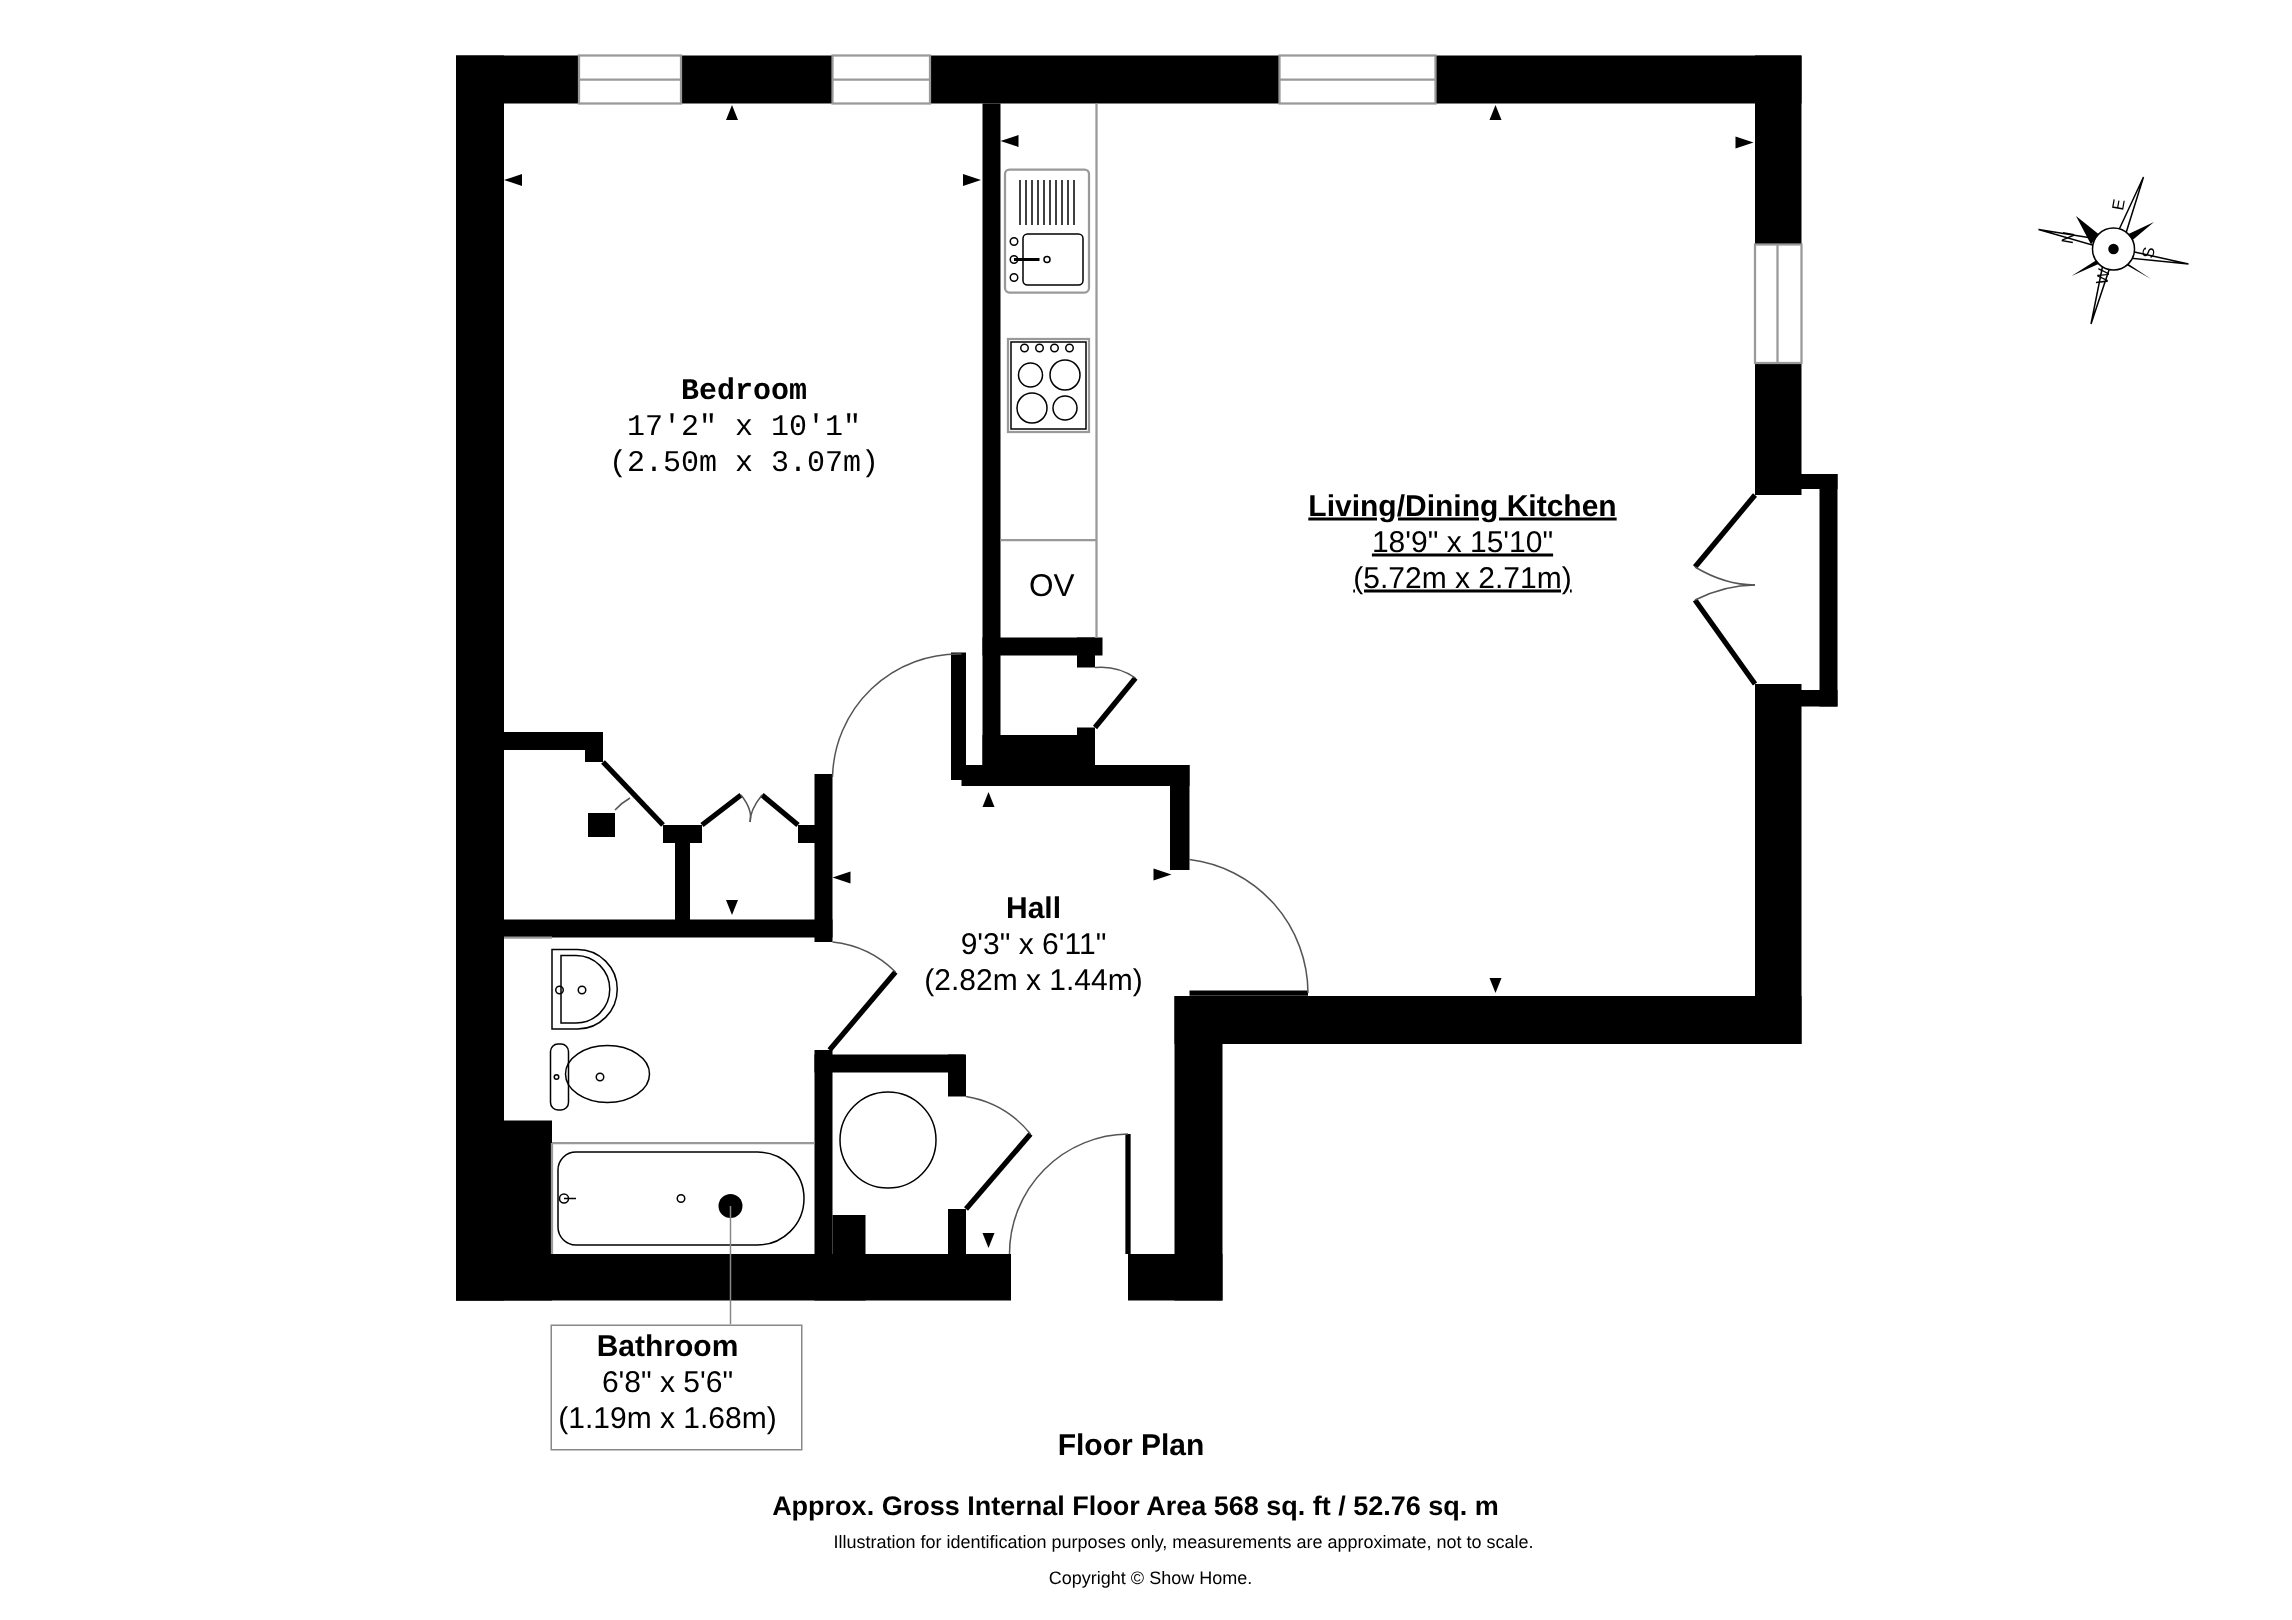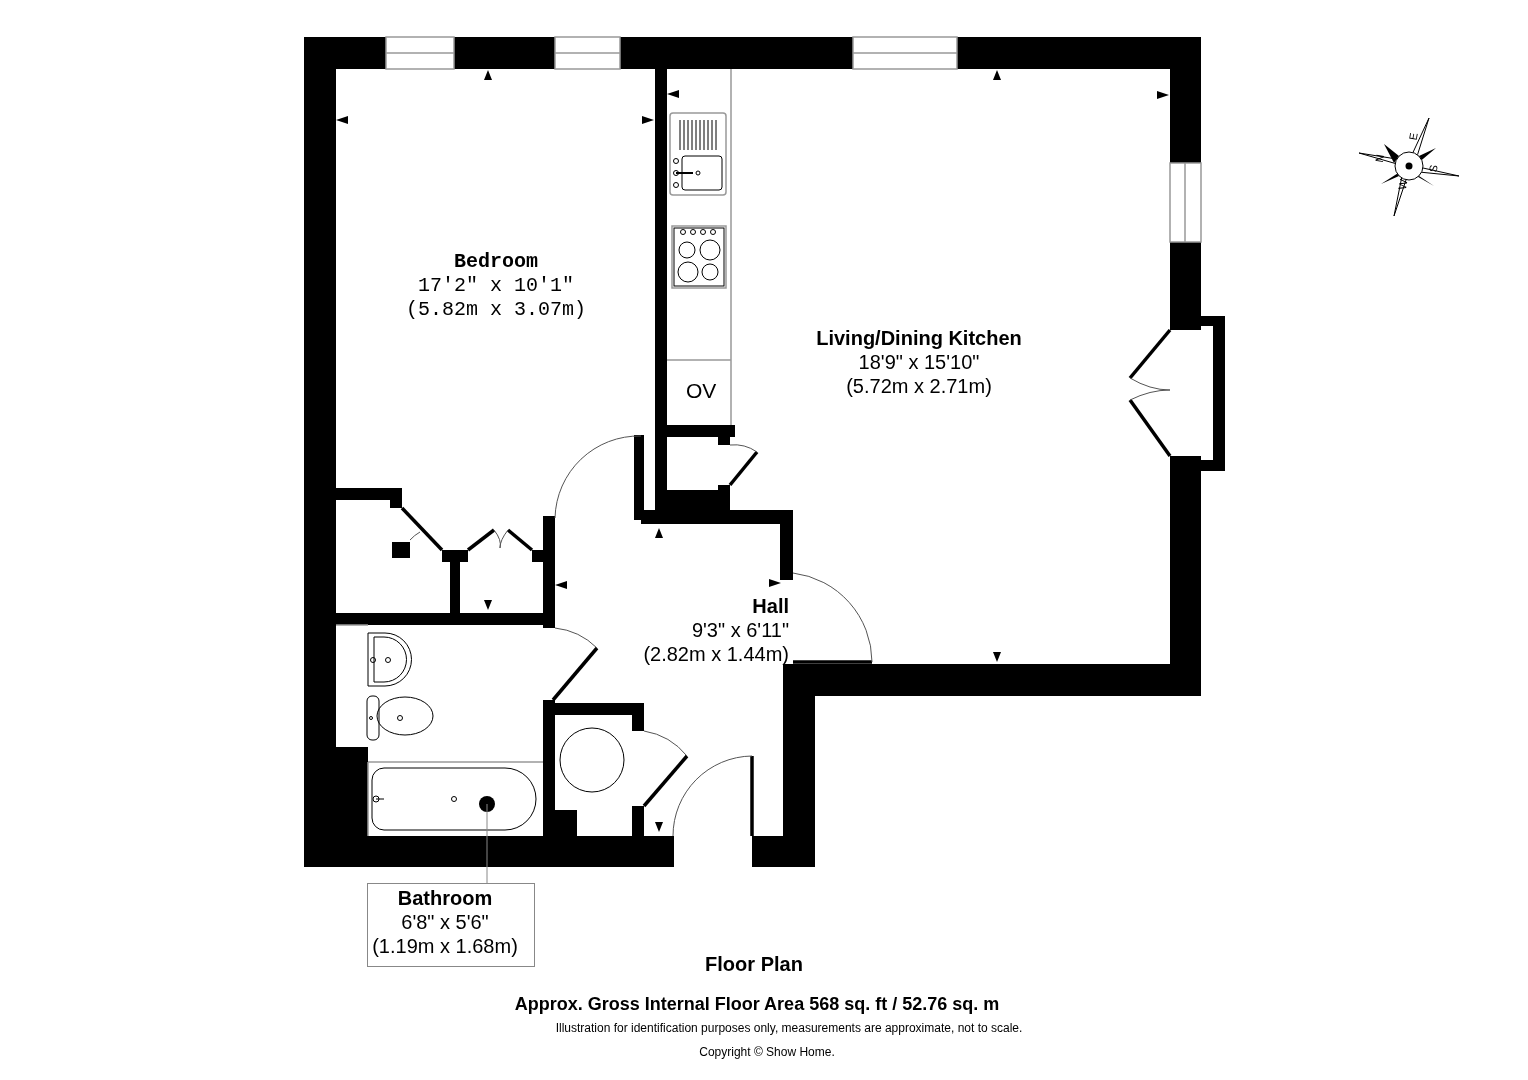--- a/index.html
+++ b/index.html
@@ -222,30 +222,30 @@
 </svg>
 
 <span class="label" style="left:1376px;top:152px;font-size:11px;transform:rotate(-80deg);">N</span>
 <span class="label" style="left:1410px;top:130px;font-size:11px;transform:rotate(-80deg);">E</span>
 <span class="label" style="left:1430px;top:162px;font-size:11px;transform:rotate(-80deg);">S</span>
 <span class="label" style="left:1398px;top:178px;font-size:11px;transform:rotate(-80deg);">W</span>
 
 <div class="label" style="left:396px;top:250px;width:200px;font-family:Liberation Mono, monospace;">
   <span class="name">Bedroom</span>
   <span class="dim">17'2" x 10'1"</span>
-  <span class="dim">(5.82m x 3.07m)</span>
-</div>
-
-<div class="label" style="left:789px;top:326px;width:260px;">
+  <span class="dim">(2.50m x 3.07m)</span>
+</div>
+
+<div class="label" style="left:845px;top:326px;width:260px;text-decoration:underline;">
   <span class="name">Living/Dining Kitchen</span>
   <span class="dim">18'9" x 15'10"</span>
   <span class="dim">(5.72m x 2.71m)</span>
 </div>
 
-<div class="label" style="left:589px;top:594px;width:200px;text-align:right;">
+<div class="label" style="left:589px;top:594px;width:200px;">
   <span class="name">Hall</span>
   <span class="dim">9'3" x 6'11"</span>
   <span class="dim">(2.82m x 1.44m)</span>
 </div>
 
 <div class="bath-box"></div>
 <div class="label" style="left:367px;top:886px;width:156px;">
   <span class="name">Bathroom</span>
   <span class="dim">6'8" x 5'6"</span>
   <span class="dim">(1.19m x 1.68m)</span>

